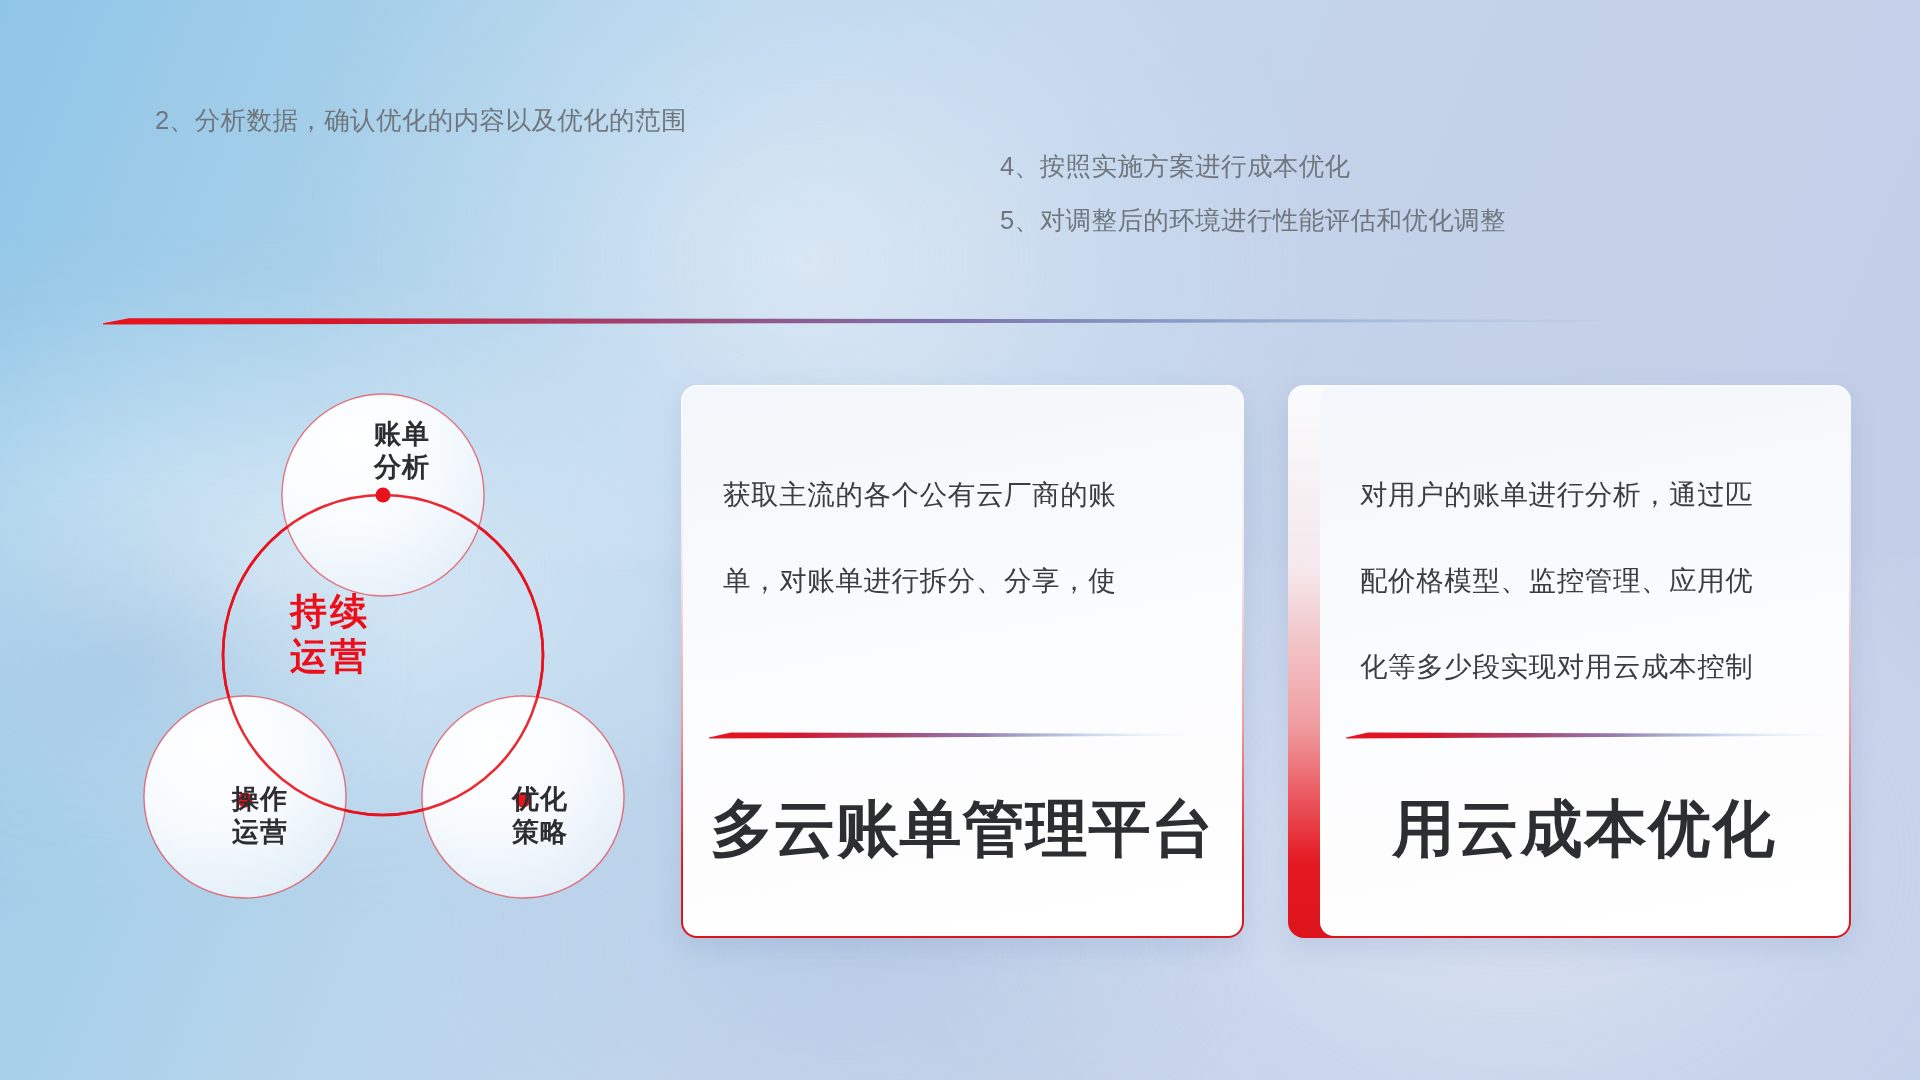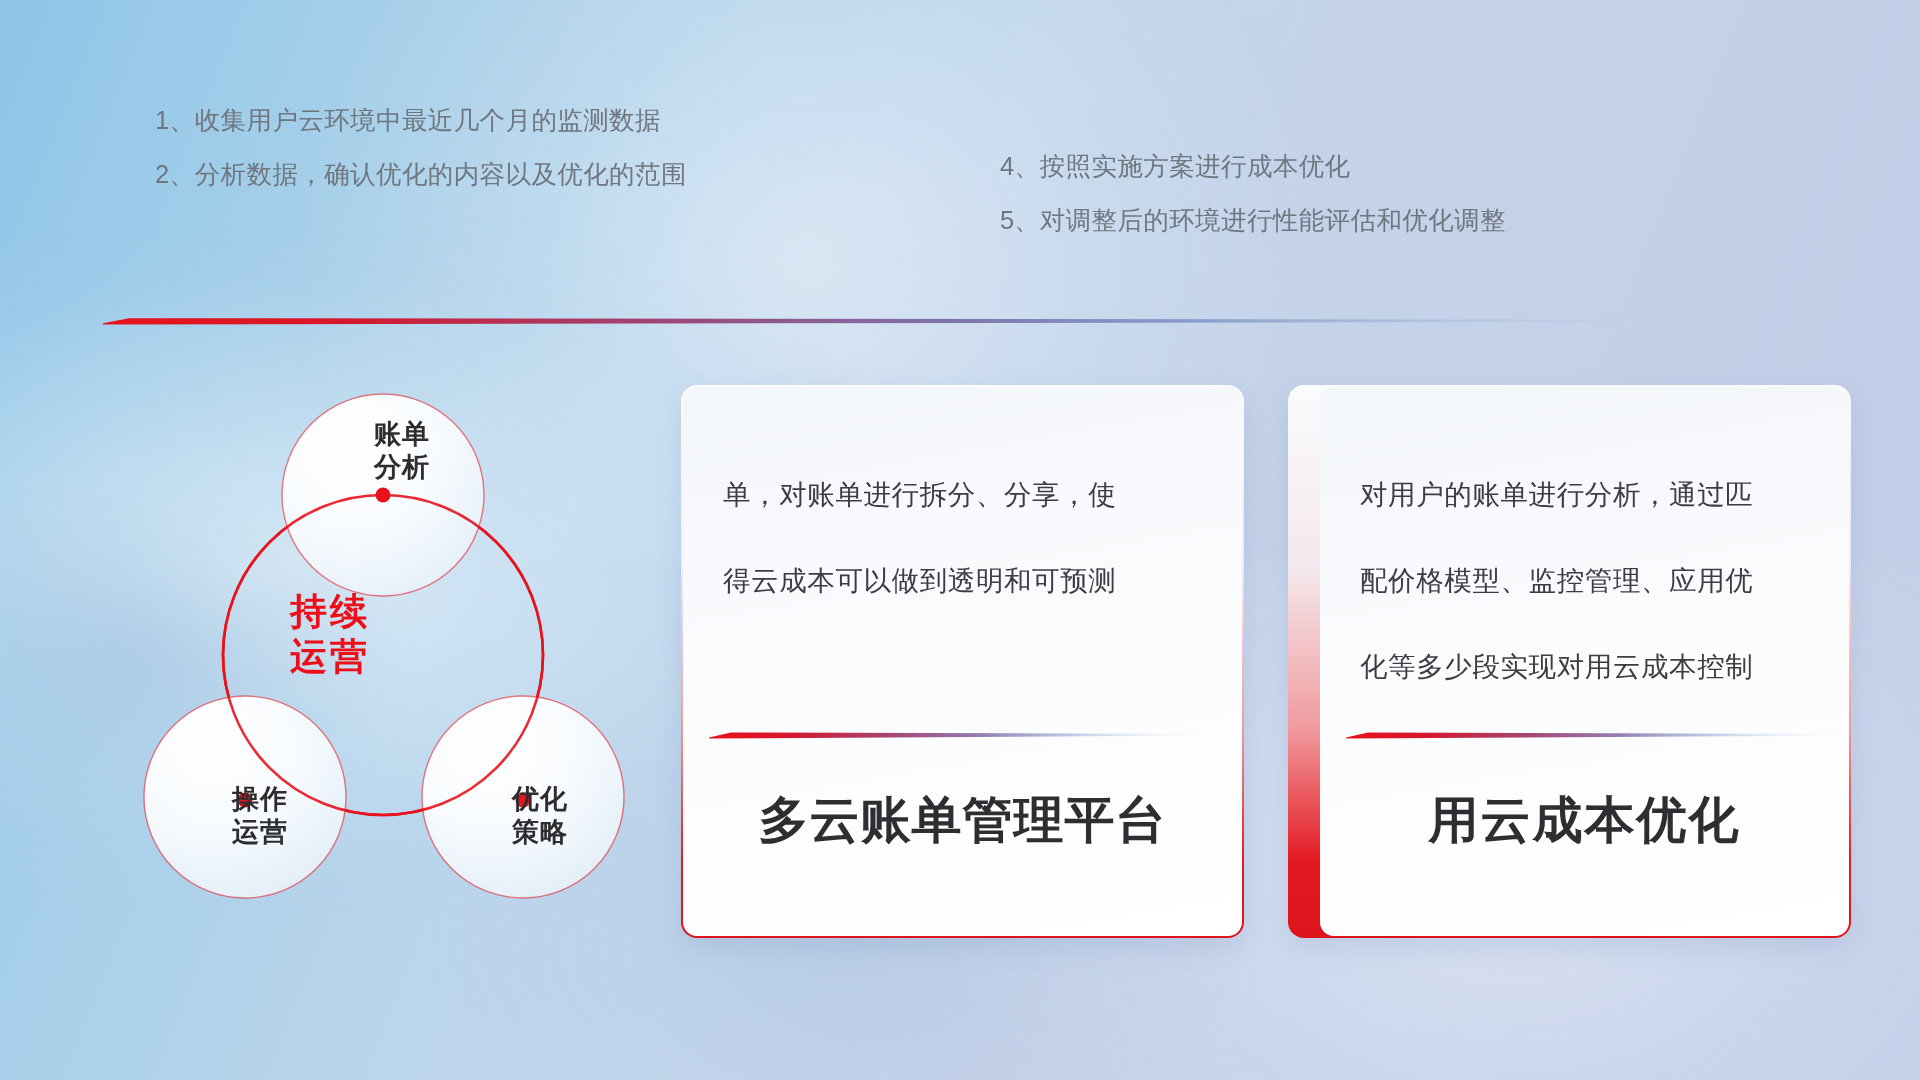--- a/index.html
+++ b/index.html
@@ -228,44 +228,41 @@
   }
 
   .card-title {
     position: absolute;
     left: 0;
     right: 0;
     top: 400px;
     text-align: center;
     color: #2c2e31;
     font-weight: 700;
-    font-size: 50px;
+    font-size: 62px;
     letter-spacing: 2px;
     white-space: nowrap;
   }
   .card-title.wide { letter-spacing: 1px; }
 </style>
 </head>
 <body>
 
 <div id="stage">
 
   <div class="bg-base"></div>
   <div class="bg-glow-a"></div>
   <div class="bg-glow-b"></div>
   <div class="bg-glow-c"></div>
   <div class="bg-glow-d"></div>
   <div class="bg-glow-e"></div>
 
   <div class="list-zone">
 
     <div class="list-col left">
-      <div class="list-item">
-        <span class="idx">1、</span><span>收集用户云环境中最近几个月的监测数据</span>
-      </div>
       <div class="list-item">
         <span class="idx">2、</span><span>分析数据，确认优化的内容以及优化的范围</span>
       </div>
     </div>
 
     <div class="list-col right">
       <div class="list-item">
         <span class="idx">4、</span><span>按照实施方案进行成本优化</span>
       </div>
       <div class="list-item">
@@ -349,22 +346,22 @@
     <div class="center-label">
       <div>持续</div>
       <div>运营</div>
     </div>
   </div>
 
   <div class="card card-1">
     <div class="card-inner">
 
       <div class="card-body">
+        <p>获取主流的各个公有云厂商的账</p>
         <p>单，对账单进行拆分、分享，使</p>
-        <p>得云成本可以做到透明和可预测</p>
       </div>
 
       <div class="card-divider">
         <svg width="497" height="10" viewBox="0 0 497 10" xmlns="http://www.w3.org/2000/svg">
           <defs>
             <linearGradient id="divGradCard1" x1="0" y1="0" x2="1" y2="0">
               <stop offset="0" stop-color="#e8131d" stop-opacity="1"></stop>
               <stop offset="0.16" stop-color="#d6172c" stop-opacity="1"></stop>
               <stop offset="0.36" stop-color="#a33a67" stop-opacity="0.95"></stop>
               <stop offset="0.54" stop-color="#7a5a9c" stop-opacity="0.80"></stop>

